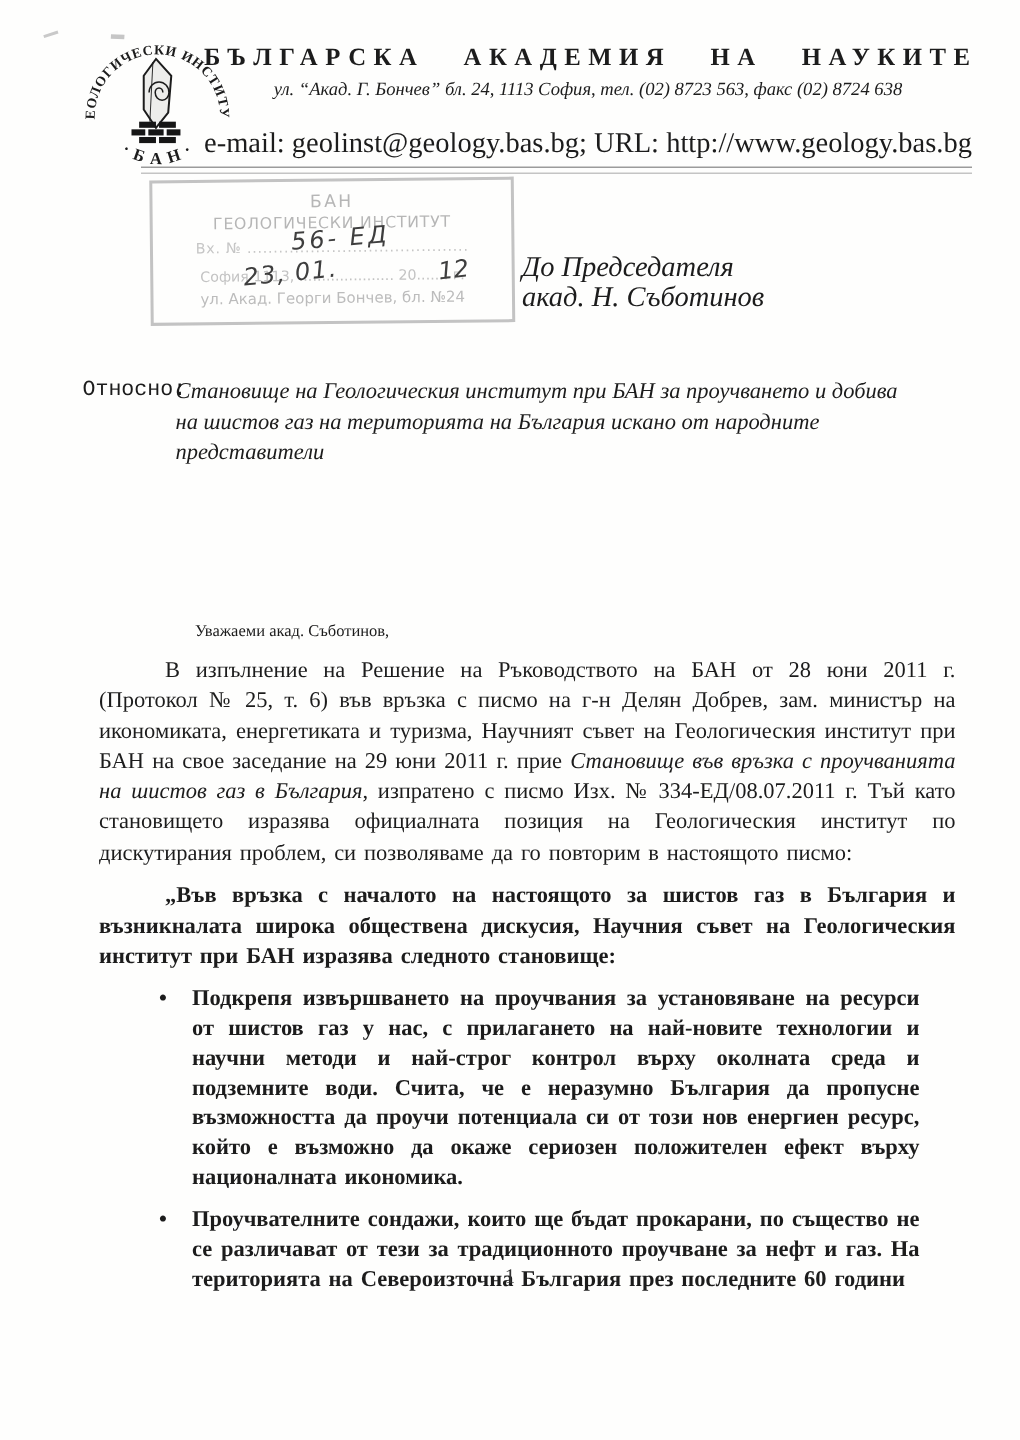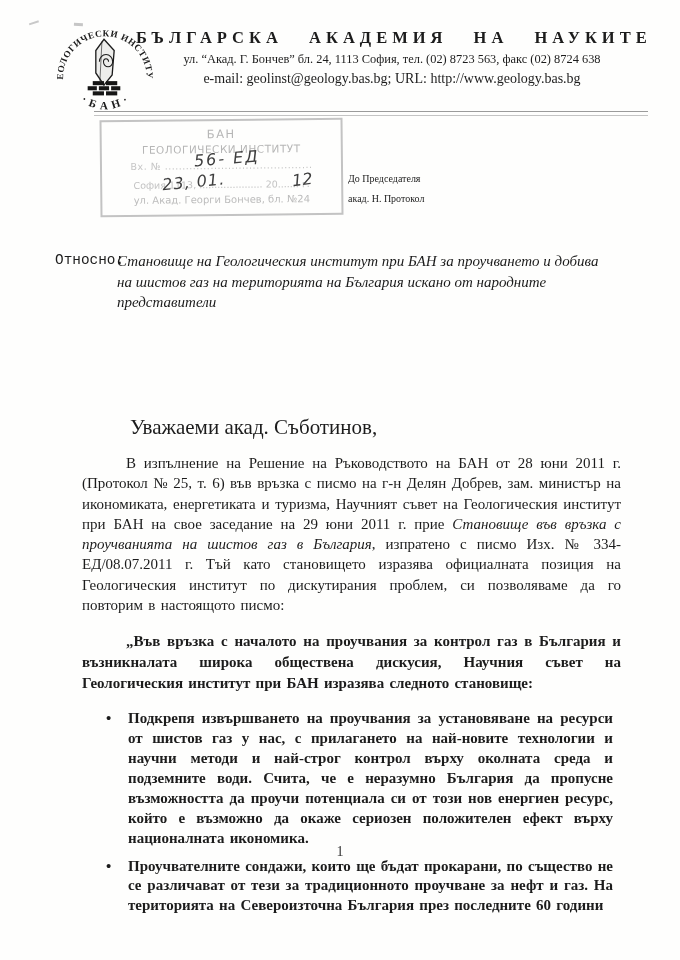--- a/index.html
+++ b/index.html
@@ -11,22 +11,22 @@
   
   .artifact{position:absolute;background:transparent;}
   .artifact-1{left:28px;top:16px;width:10px;height:6px;border-bottom:2px solid #c9c9c9;transform:rotate(-18deg);}
   .artifact-2{left:74px;top:20px;width:9px;height:3px;border-bottom:3px solid #c6c6c6;transform:rotate(3deg);}
 
   
   .seal{position:absolute;left:52px;top:24px;width:106px;height:102px;}
   .header-text{position:absolute;left:136px;top:28px;width:512px;text-align:center;}
   .academy{font-size:16.5px;font-weight:bold;letter-spacing:5px;word-spacing:17px;white-space:nowrap;}
   .institute{font-size:15.5px;font-weight:bold;letter-spacing:1.6px;white-space:nowrap;margin-top:5px;}
-  .hdr-addr{font-size:12.4px;margin-top:4px;white-space:nowrap;}
-  .hdr-contact{font-size:14px;margin-top:4px;}
+  .hdr-addr{font-style:italic;font-size:12.4px;margin-top:4px;white-space:nowrap;}
+  .hdr-contact{font-size:19px;margin-top:18px;}
   .rule{position:absolute;left:94px;top:111px;width:554px;height:3px;
         border-top:1px solid #9b9b9b;border-bottom:1px solid #c4c4c4;}
 
   
   .stamp{
     position:absolute;left:100px;top:119px;width:243px;height:97px;
     border:2px solid #c3c3c3;transform:rotate(-0.6deg);
     color:#b6b6b6;font-family:"DejaVu Sans",sans-serif;text-align:center;
     box-sizing:border-box;padding-top:6px;
   }
@@ -34,32 +34,32 @@
   .stamp .s-inst{font-size:10.5px;letter-spacing:.5px;margin-top:2px;}
   .stamp .s-dots{font-size:9.5px;margin-top:5px;color:#c6c6c6;letter-spacing:.5px;}
   .stamp .s-city{font-size:9.5px;margin-top:8px;color:#c3c3c3;}
   .stamp .s-street{font-size:10px;margin-top:4px;color:#bcbcbc;}
   .hand{position:absolute;font-family:"DejaVu Sans",sans-serif;font-style:italic;color:#3e3e3e;}
   .hand-reg{left:92px;top:28px;font-size:16px;transform:rotate(-4deg);letter-spacing:2px;}
   .hand-date{left:60px;top:51px;font-size:16px;transform:rotate(-5deg);letter-spacing:1px;}
   .hand-year{left:190px;top:50px;font-size:16px;transform:rotate(-6deg);}
 
   
-  .addressee{position:absolute;left:348px;top:169px;font-size:10px;line-height:19.5px;}
+  .addressee{position:absolute;left:348px;top:169px;font-size:19px;line-height:19.5px;font-style:italic;}
 
   
   .subject{position:absolute;left:55px;top:251px;width:560px;}
   .subject-label{position:absolute;left:0;top:1px;font-size:14.4px;font-family:Liberation Mono, monospace;}
   .subject-paras{margin-left:62px;width:498px;font-style:italic;font-size:15px;line-height:20.5px;}
   .subject-paras p{margin:0 0 10px 0;font-family:Liberation Serif, serif;}
 
   
-  .salutation{position:absolute;left:130px;top:415px;font-size:21px;}
+  .salutation{position:absolute;left:130px;top:415px;font-size:11px;}
   .body-text{position:absolute;left:66px;top:437px;width:571px;font-size:15px;line-height:20.3px;text-align:justify;word-spacing:1.5px;}
-  .body-text p{margin:16px;}
+  .body-text p{margin:0;}
   .p-first{text-indent:44px;}
   .p-quote{font-weight:bold;text-indent:44px;margin-top:8px !important;line-height:20.6px;}
   .bullets{list-style:none;margin:8px 0 0 0;padding:0 0 0 38px;width:509px;}
   .bullets li{position:relative;padding-left:24px;font-weight:bold;text-align:justify;line-height:19.9px;margin-bottom:8px;}
   .bullet-dot{position:absolute;left:2px;top:0;font-weight:bold;}
 
   .page-number{position:absolute;left:0;top:844px;width:100%;text-align:center;font-size:14px;color:#333;}
 </style>
 </head>
 <body>
@@ -113,35 +113,35 @@
     <div class="s-dots">Вх. № ..........................................</div>
     <div class="s-city">София 1113, ..................... 20....... г.</div>
     <div class="s-street">ул. Акад. Георги Бончев, бл. №24</div>
     <span class="hand hand-reg">56- ЕД</span>
     <span class="hand hand-date">23, 01.</span>
     <span class="hand hand-year">12</span>
   </div>
 
   <div class="addressee">
     <div>До Председателя</div>
-    <div>акад. Н. Протокол</div>
+    <div>акад. Н. Съботинов</div>
   </div>
 
   <div class="subject">
     <span class="subject-label">Относно:</span>
     <div class="subject-paras">
       <p>Становище на Геологическия институт при БАН за проучването и добива на шистов газ на територията на България искано от народните представители</p>
     </div>
   </div>
 
   <div class="salutation">Уважаеми акад. Съботинов,</div>
 
   <div class="body-text">
     <p class="p-first"><span>В изпълнение на Решение на Ръководството на БАН от 28 юни 2011 г. (Протокол № 25, т. 6) във връзка с писмо на г-н Делян Добрев, зам. министър на икономиката, енергетиката и туризма, Научният съвет на Геологическия институт при БАН на свое заседание на 29 юни 2011 г. прие </span><em>Становище във връзка с проучванията на шистов газ в България</em><span>, изпратено с писмо Изх. № 334-ЕД/08.07.2011 г. Тъй като становището изразява официалната позиция на Геологическия институт по дискутирания проблем, си позволяваме да го повторим в настоящото писмо:</span></p>
-    <p class="p-quote">„Във връзка с началото на проучвания за контрол газ в България и възникналата широка обществена дискусия, Научния съвет на Геологическия институт при БАН изразява следното становище:</p>
+    <p class="p-quote">„Във връзка с началото на настоящото за шистов газ в България и възникналата широка обществена дискусия, Научния съвет на Геологическия институт при БАН изразява следното становище:</p>
     <ul class="bullets">
       <li><span class="bullet-dot">•</span><span>Подкрепя извършването на проучвания за установяване на ресурси от шистов газ у нас, с прилагането на най-новите технологии и научни методи и най-строг контрол върху околната среда и подземните води. Счита, че е неразумно България да пропусне възможността да проучи потенциала си от този нов енергиен ресурс, който е възможно да окаже сериозен положителен ефект върху националната икономика.</span></li>
       <li><span class="bullet-dot">•</span><span>Проучвателните сондажи, които ще бъдат прокарани, по същество не се различават от тези за традиционното проучване за нефт и газ. На територията на Североизточна България през последните 60 години</span></li>
     </ul>
   </div>
 
   <div class="page-number">1</div>
 
 </div>
 

